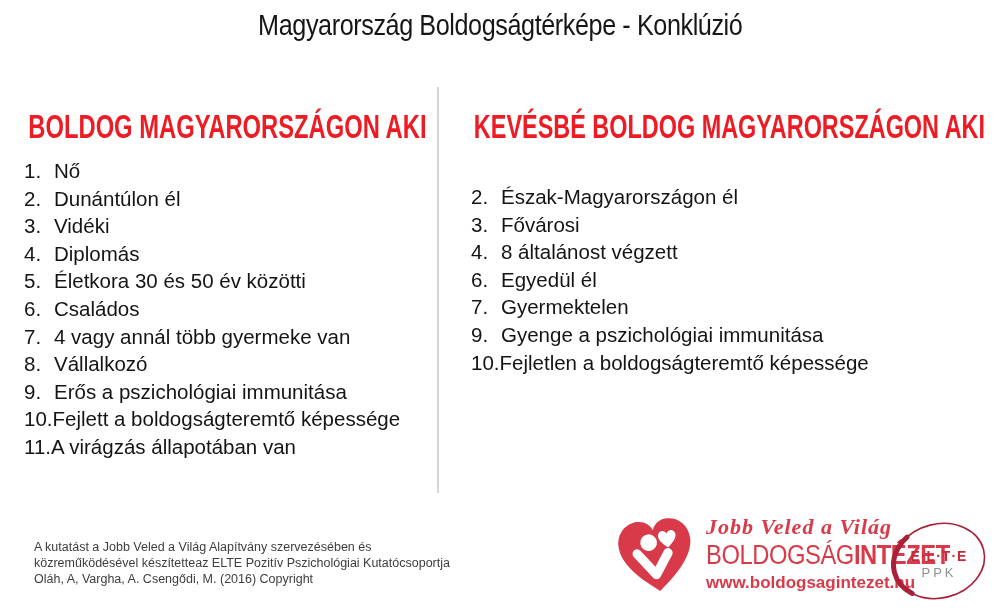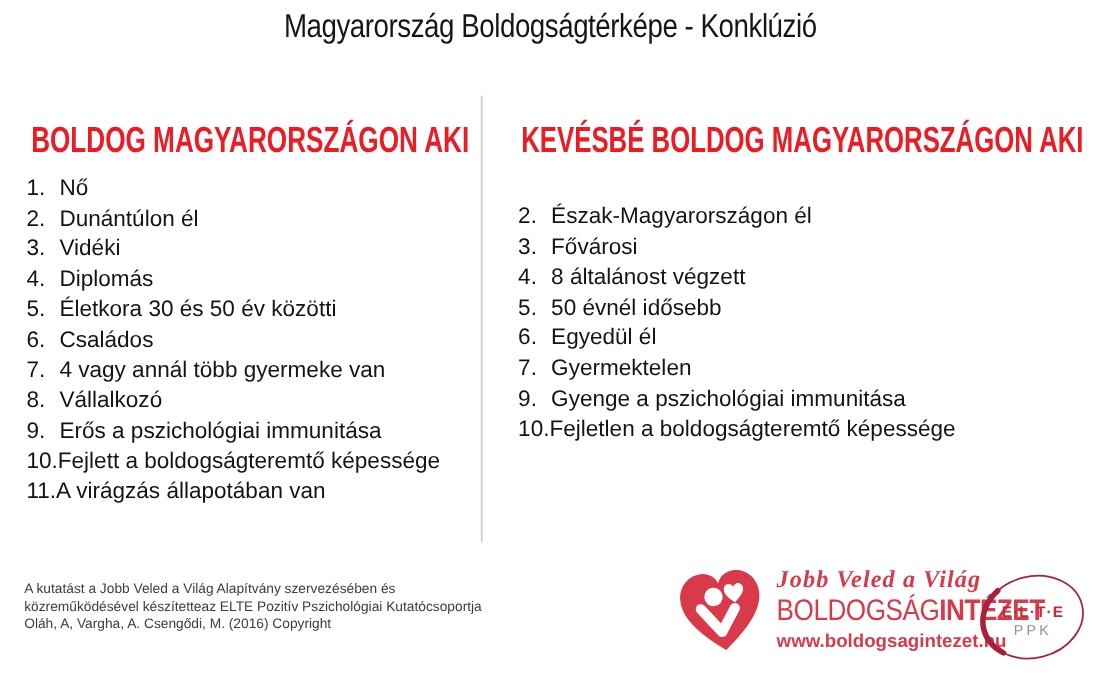--- a/index.html
+++ b/index.html
@@ -26,21 +26,21 @@
   .col.left .col-header{padding-left:6px;transform:scaleX(.72);}
   .col.right .col-header{padding-left:4px;transform:scaleX(.71);}
   ol.list{list-style:none;margin:0;padding:0;font-size:20.5px;line-height:27.6px;color:#141414;}
   .col.left ol.list{margin-top:12px;}
   .col.right ol.list{margin-top:38px;}
   ol.list li{white-space:nowrap;}
   ol.list .num{display:inline-block;min-width:30px;}
   ol.list li.two .num{min-width:0;}
   
   .credit{
-    position:absolute;left:22px;top:527px;margin:0;width:450px;
+    position:absolute;left:22px;top:527px;margin:12px;width:450px;
     font-size:12.5px;line-height:16px;color:var(--credit-gray,#3d3d3d);
   }
   .credit span{display:block;}
   
   .brand{position:absolute;left:612px;top:512px;display:flex;align-items:flex-start;}
   .brand-heart{flex:0 0 auto;}
   .brand-text{margin-left:6px;padding-top:2px;}
   .tagline{
     font-family:"Liberation Serif",serif;font-style:italic;font-weight:700;
     font-size:22px;line-height:26px;color:var(--logo-red,#d23c4a);letter-spacing:1px;
@@ -89,21 +89,20 @@
         <li class="two"><span class="num">11.</span><span class="txt">A virágzás állapotában van</span></li>
       </ol>
   </section>
 
   <section class="col right">
     <h2 class="col-header">KEVÉSBÉ BOLDOG MAGYARORSZÁGON AKI</h2>
     <ol class="list">
         <li><span class="num">2.</span><span class="txt">Észak-Magyarországon él</span></li>
         <li><span class="num">3.</span><span class="txt">Fővárosi</span></li>
         <li><span class="num">4.</span><span class="txt">8 általánost végzett</span></li>
-        <li><span class="num">5.</span><span class="txt">50 évnél idősebb</span></li>
         <li><span class="num">6.</span><span class="txt">Egyedül él</span></li>
         <li><span class="num">7.</span><span class="txt">Gyermektelen</span></li>
         <li><span class="num">9.</span><span class="txt">Gyenge a pszichológiai immunitása</span></li>
         <li class="two"><span class="num">10.</span><span class="txt">Fejletlen a boldogságteremtő képessége</span></li>
       </ol>
   </section>
 
   <p class="credit">
     <span>A kutatást a Jobb Veled a Világ Alapítvány szervezésében és</span>
     <span>közreműködésével készítetteaz ELTE Pozitív Pszichológiai Kutatócsoportja</span>

